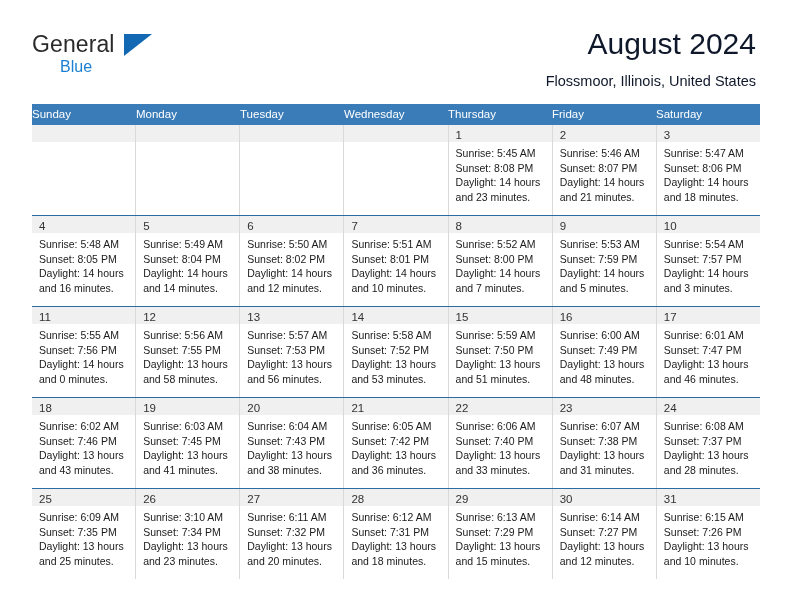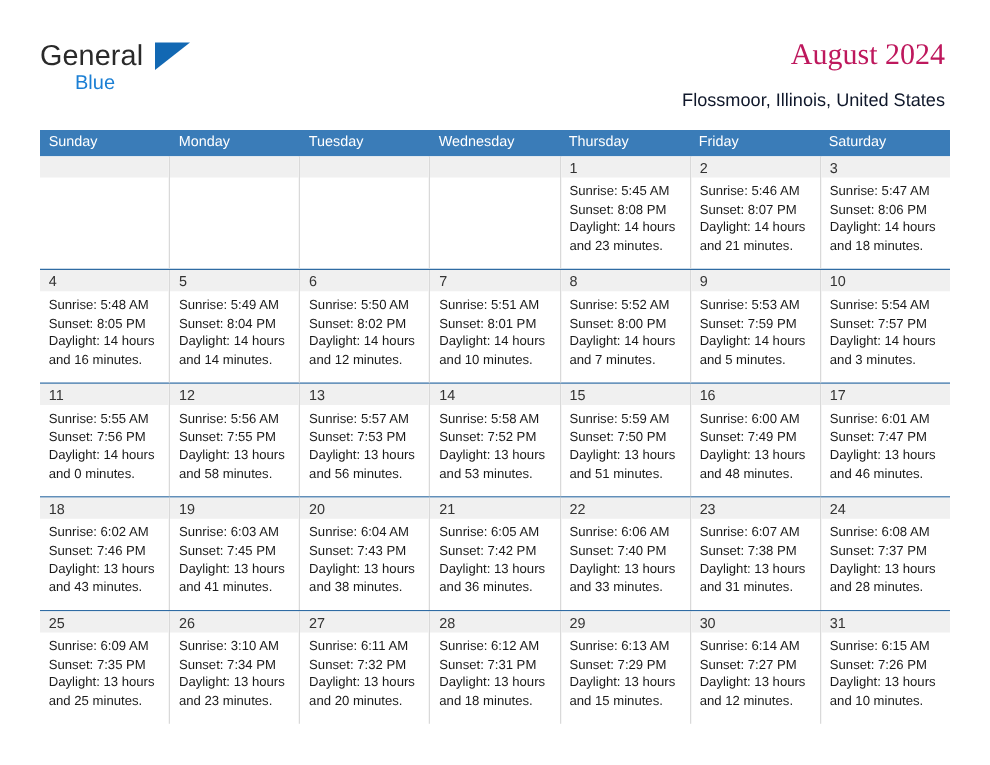--- a/index.html
+++ b/index.html
@@ -63,25 +63,24 @@
     line-height: 26px;
   }
 
   .title-block {
     position: absolute;
     right: 36px;
     top: 26px;
     text-align: right;
   }
   .cal-title {
-    font-size: 24px;
-    color: #be185d;
+    font-size: 30px;
+    color: #0f172a;
     line-height: 36px;
     white-space: nowrap;
-    font-family: Liberation Serif, serif;
   }
   .cal-subtitle {
     margin-top: 10px;
     font-size: 14.5px;
     color: #0f172a;
     line-height: 18px;
     white-space: nowrap;
   }
 
   
@@ -94,21 +93,20 @@
   .dow-row {
     display: flex;
     background: #3a7cb8;
     height: 21px;
   }
   .dow {
     flex: 1 1 0;
     color: #ffffff;
     font-size: 11.5px;
     line-height: 21px;
-    padding-left: 7px;
     box-sizing: border-box;
     white-space: nowrap;
   }
   .week {
     display: flex;
     height: 90px;
     border-top: 1px solid #2f6ba3;
   }
   .week.first { border-top: none; }
   .cell {

